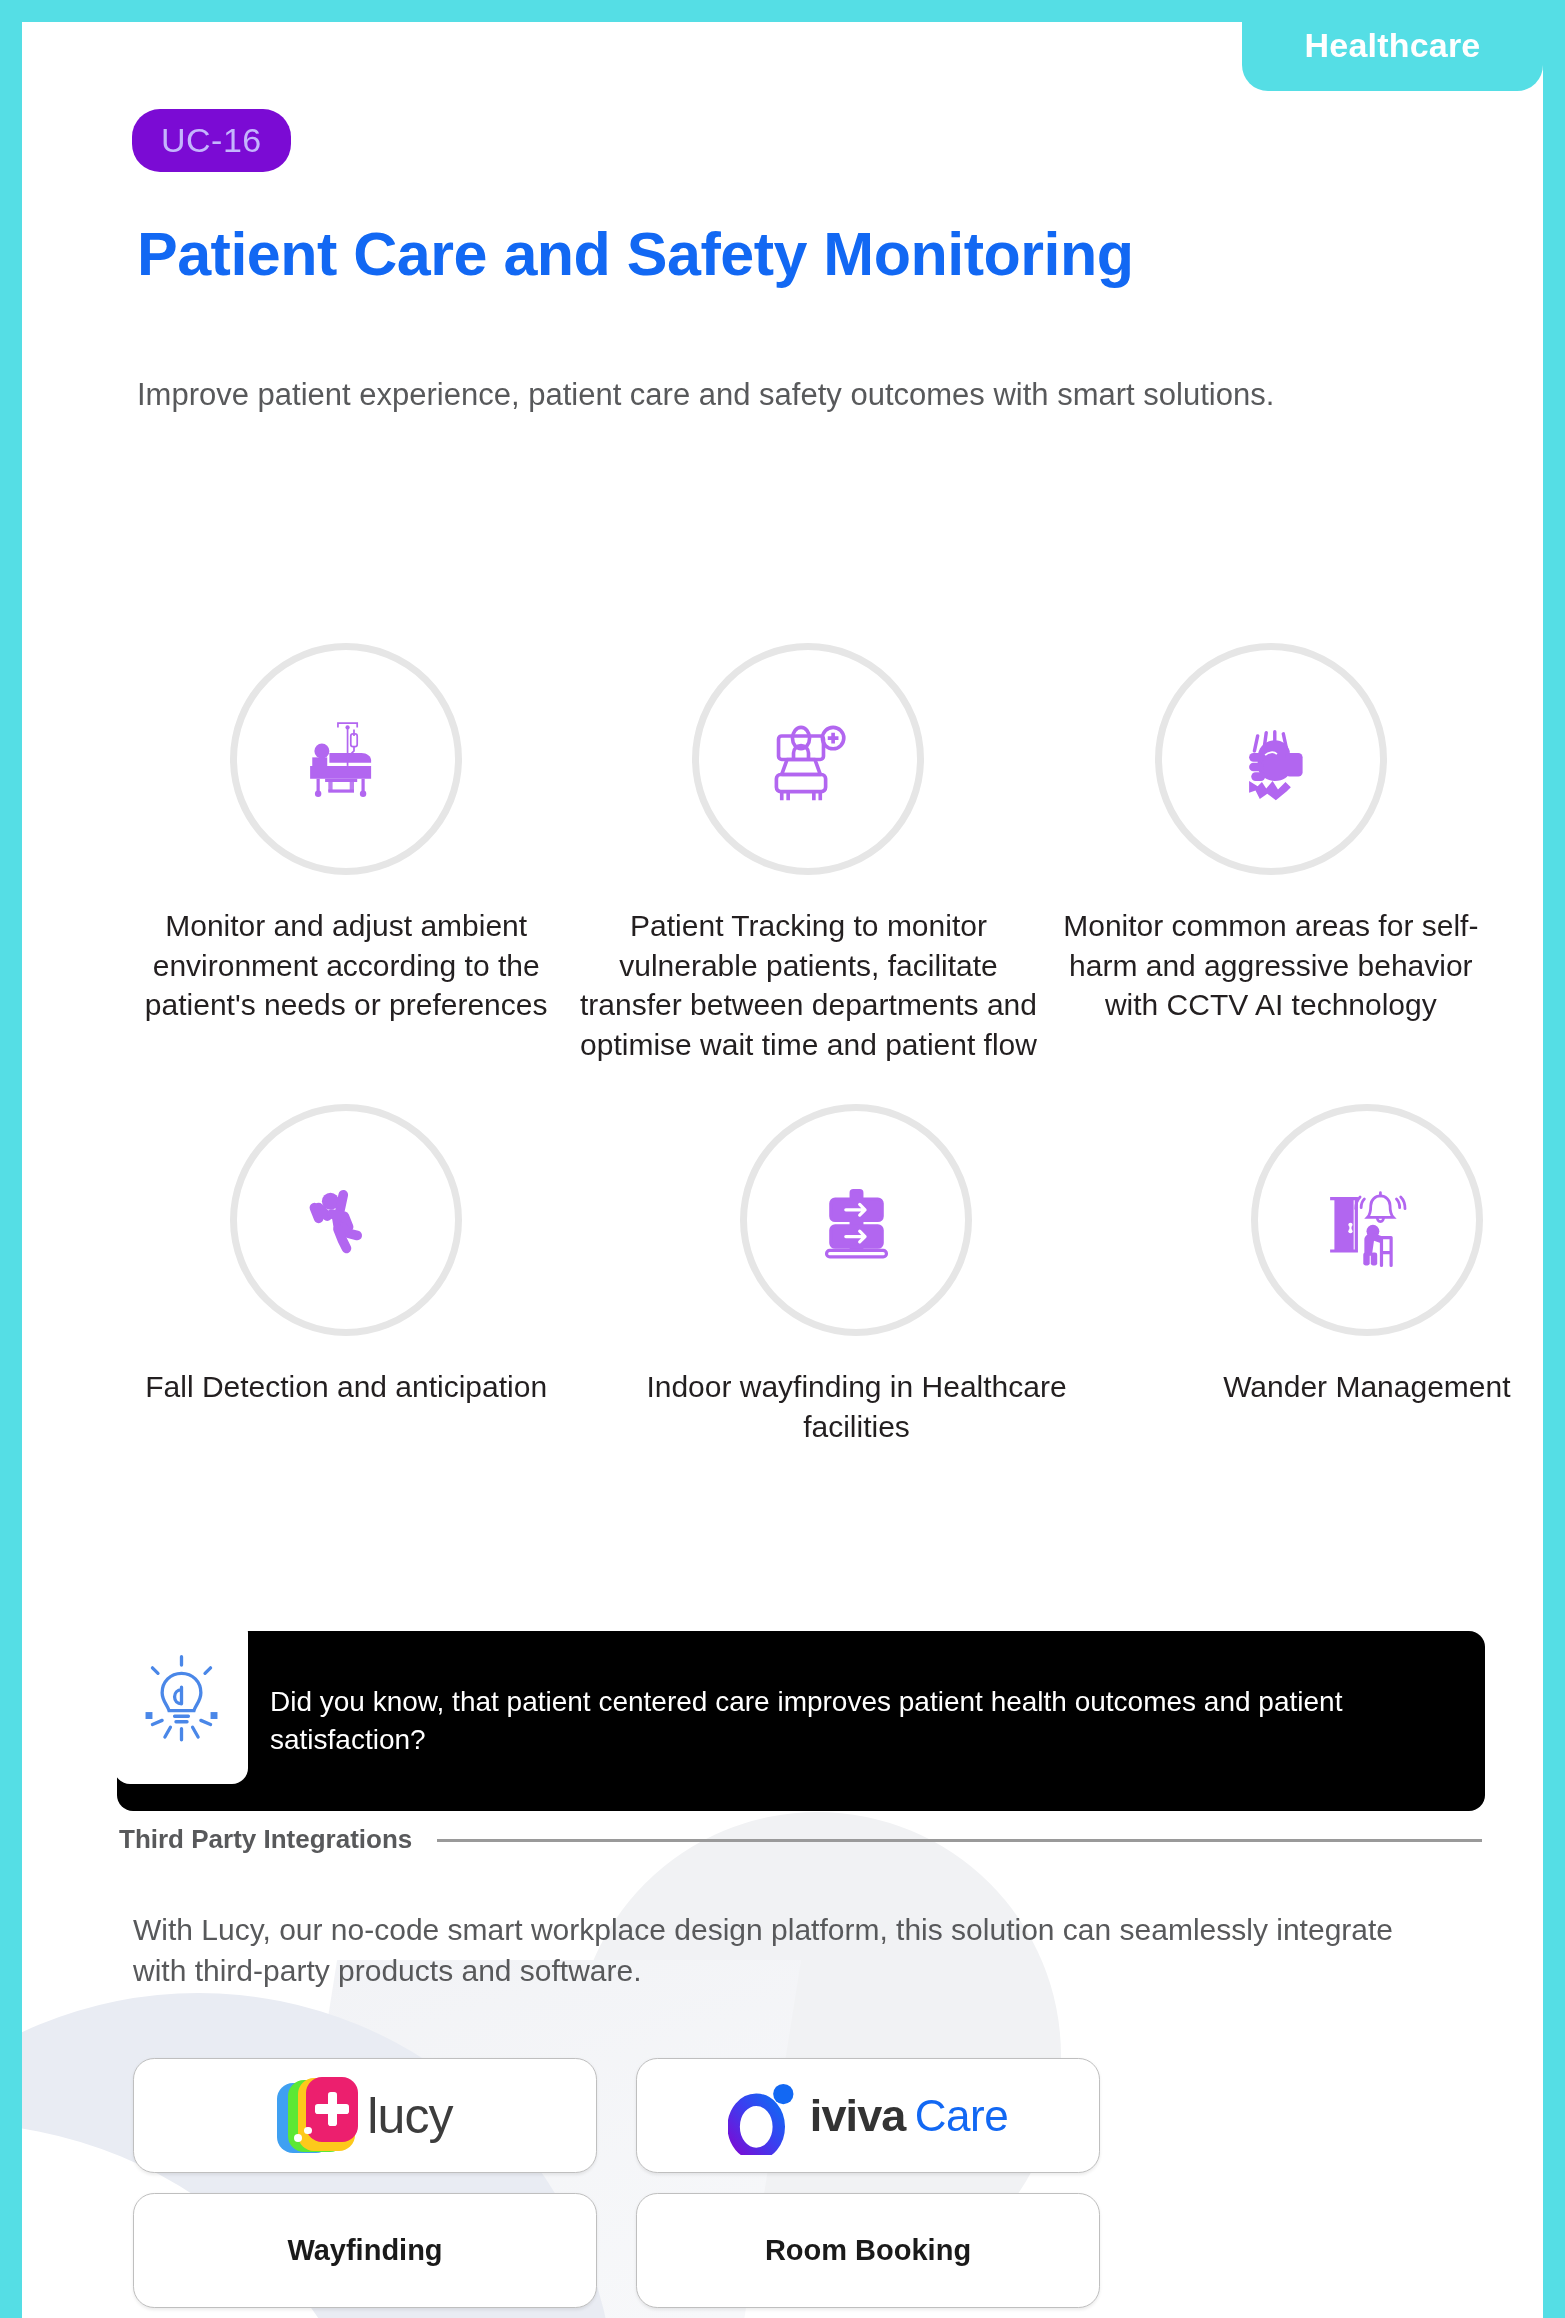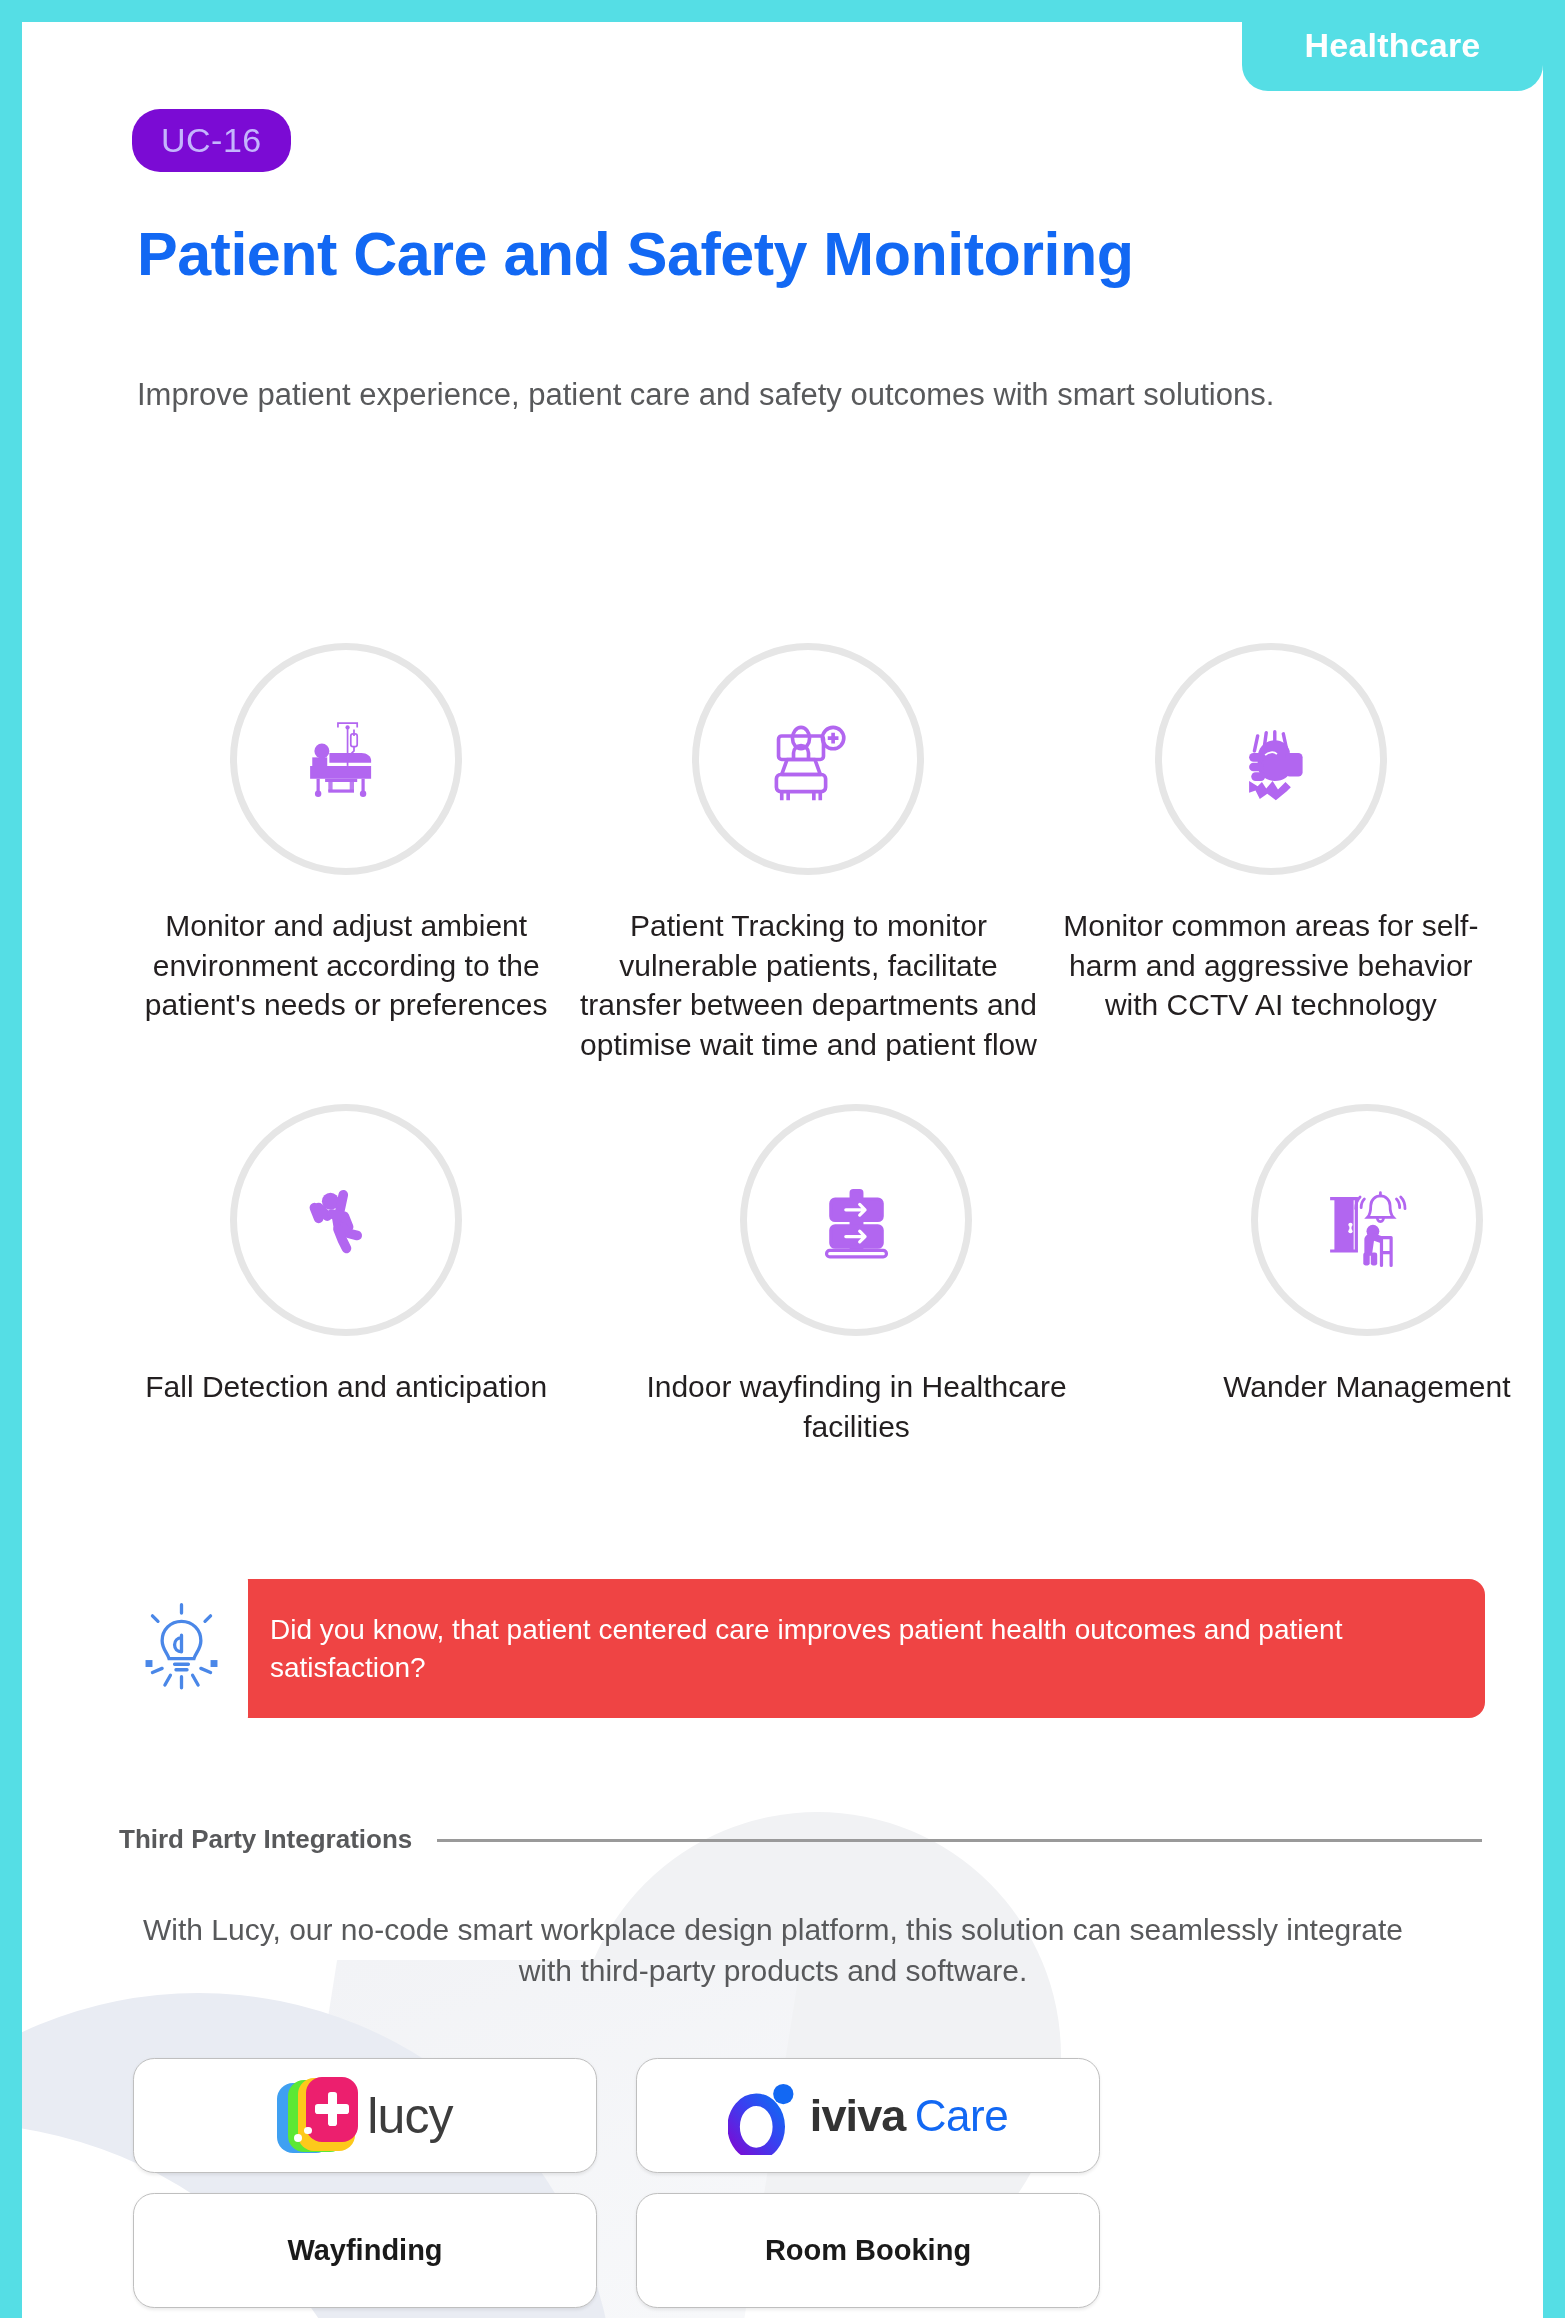--- a/index.html
+++ b/index.html
@@ -134,23 +134,23 @@
     text-align: center;
     color: #231f20;
     font-size: 30px;
     line-height: 1.32;
     width: 464px;
   }
 
   
   .banner {
     position: absolute;
-    left: 95px; top: 1557px;
-    width: 1368px; height: 139px;
-    background: #ef4444;
+    left: 95px; top: 1609px;
+    width: 1368px; height: 180px;
+    background: #000000;
     border-radius: 16px;
     display: flex; align-items: center;
     z-index: 4;
   }
   .banner-iconbox {
     position: absolute;
     left: -2.8px; top: -14px;
     width: 134px; height: 167px;
     background: #ffffff;
     border-radius: 16px;
@@ -184,21 +184,20 @@
     margin-left: 25px;
     margin-top: 2.8px;
   }
   .tp-desc {
     position: absolute;
     left: 111px; top: 1887px;
     width: 1280px;
     color: #58595b;
     font-size: 30px;
     line-height: 1.38;
-    text-align: center;
   }
 
   
   .int-grid {
     position: absolute;
     left: 111px; top: 2036px;
     width: 1020px;
   }
   .int-row { display: flex; margin-bottom: 19.5px; }
   .int-card {

